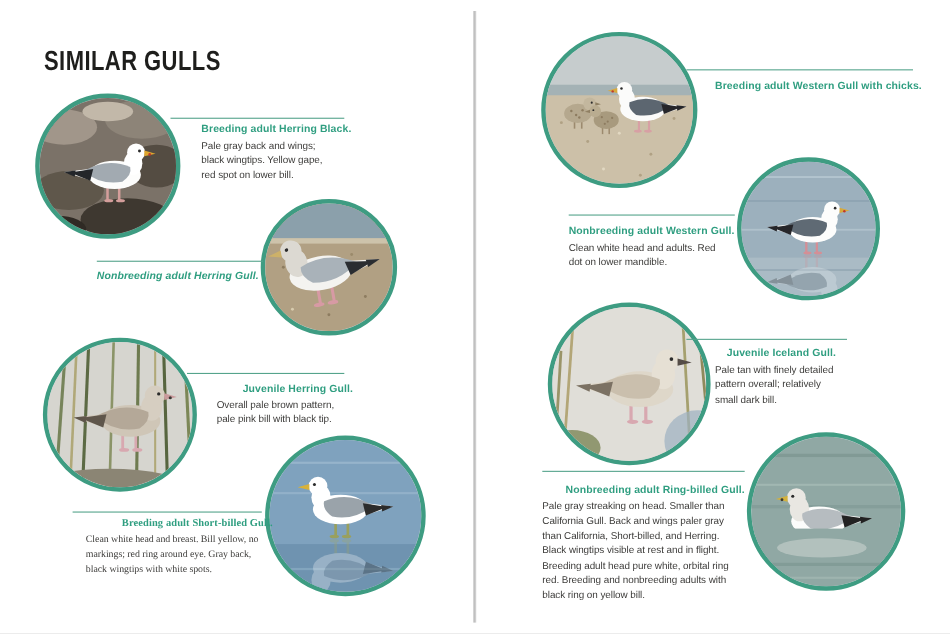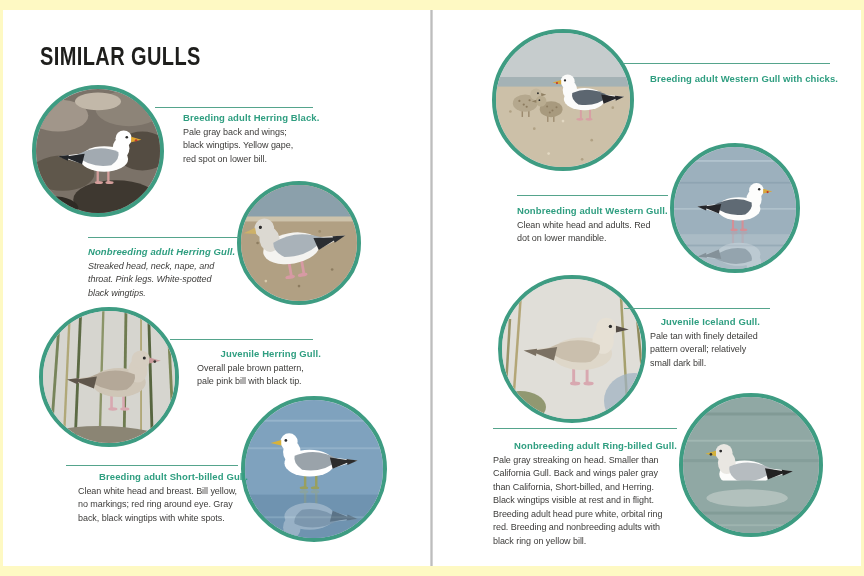--- a/index.html
+++ b/index.html
@@ -1,18 +1,18 @@
 <!DOCTYPE html>
 <html><head>
 <meta charset="utf-8">
 <style>
   html,body{margin:0;padding:0;}
   body{width:864px;height:576px;overflow:hidden;background:#d3d3d3;
        font-family:"Liberation Sans","DejaVu Sans",sans-serif;}
-  .stage{position:relative;width:864px;height:576px;background:#fef9c3;}
+  .stage{position:relative;width:864px;height:576px;background:#ffffff;}
   .page{position:absolute;top:10px;height:556px;background:#ffffff;}
   .page.left{left:3px;width:427px;}
   .page.right{left:433px;width:428px;}
   .gutter{position:absolute;top:10px;left:430px;width:3px;height:556px;
           background:linear-gradient(to right,#dedede,#bdbdbd,#dedede);}
   .title{position:absolute;left:40px;top:42px;font-size:25px;font-weight:700;
          color:#1e1e1c;letter-spacing:.5px;transform:scaleX(.8);transform-origin:left top;
          white-space:nowrap;}
   .circ{position:absolute;border-radius:50%;border:4px solid #3e9c82;overflow:hidden;
         box-sizing:border-box;background:#cfd8da;}
@@ -37,21 +37,21 @@
   #r3{left:170px;top:339px;width:143px;}
   #r4{left:66px;top:465px;width:172px;}
   #r5{left:624px;top:63px;width:206px;}
   #r6{left:517px;top:195px;width:151px;}
   #r7{left:624px;top:308px;width:146px;}
   #r8{left:493px;top:428px;width:184px;}
   
   #t1{left:183px;top:112px;width:114px;}
   #t2{left:88px;top:246px;width:134px;font-style:italic;}
   #t3{left:197px;top:348px;width:124px;}
-  #t4{left:78px;top:471px;width:170px;}
+  #t4{left:78px;top:471px;width:170px;font-family:Liberation Serif, serif;}
   #t5{left:650px;top:73px;width:186px;}
   #t6{left:517px;top:205px;width:138px;}
   #t7{left:650px;top:316px;width:110px;}
   #t8{left:493px;top:440px;width:184px;}
 </style>
 </head>
 <body>
 
 <svg width="0" height="0" style="position:absolute" aria-hidden="true">
   <defs>
@@ -128,21 +128,20 @@
       <circle cx="120" cy="126" r="1.6" fill="#8d7c60"></circle>
         <circle cx="95" cy="56" r="1.6" fill="#9b8a6b"></circle>
       <g transform="rotate(-10 70 70)">
         <use href="#gull" x="5" y="12" width="128" height="107.5" style="--body:#f4f3f0;--head:#dcd9d2;--wing:#a9b2b9;--tip:#2a2d31;--bill:#cdb169;--leg:#d79aa4"></use>
       </g>
     </svg>
   </div>
   <div class="rule" id="r2"></div>
   <div class="txt" id="t2">
     <div class="hd">Nonbreeding adult Herring Gull.</div>
-    <div class="bd">Streaked head, neck, nape, and throat. Pink legs. White-spotted black wingtips.</div>
   </div>
 
   <div class="circ" id="c3">
     <svg viewBox="0 0 140 140" preserveAspectRatio="xMidYMid slice">
       <rect width="140" height="140" fill="#d6d5cf"></rect>
       <line x1="18" y1="0" x2="8" y2="140" stroke="#77845a" stroke-width="3"></line>
       <line x1="28" y1="10" x2="22" y2="140" stroke="#b0a878" stroke-width="2.5"></line>
       <line x1="40" y1="0" x2="34" y2="140" stroke="#5c6a44" stroke-width="3"></line>
       <line x1="64" y1="0" x2="60" y2="140" stroke="#8b9468" stroke-width="2.5"></line>
       <line x1="88" y1="0" x2="86" y2="140" stroke="#6e7b50" stroke-width="3"></line>

